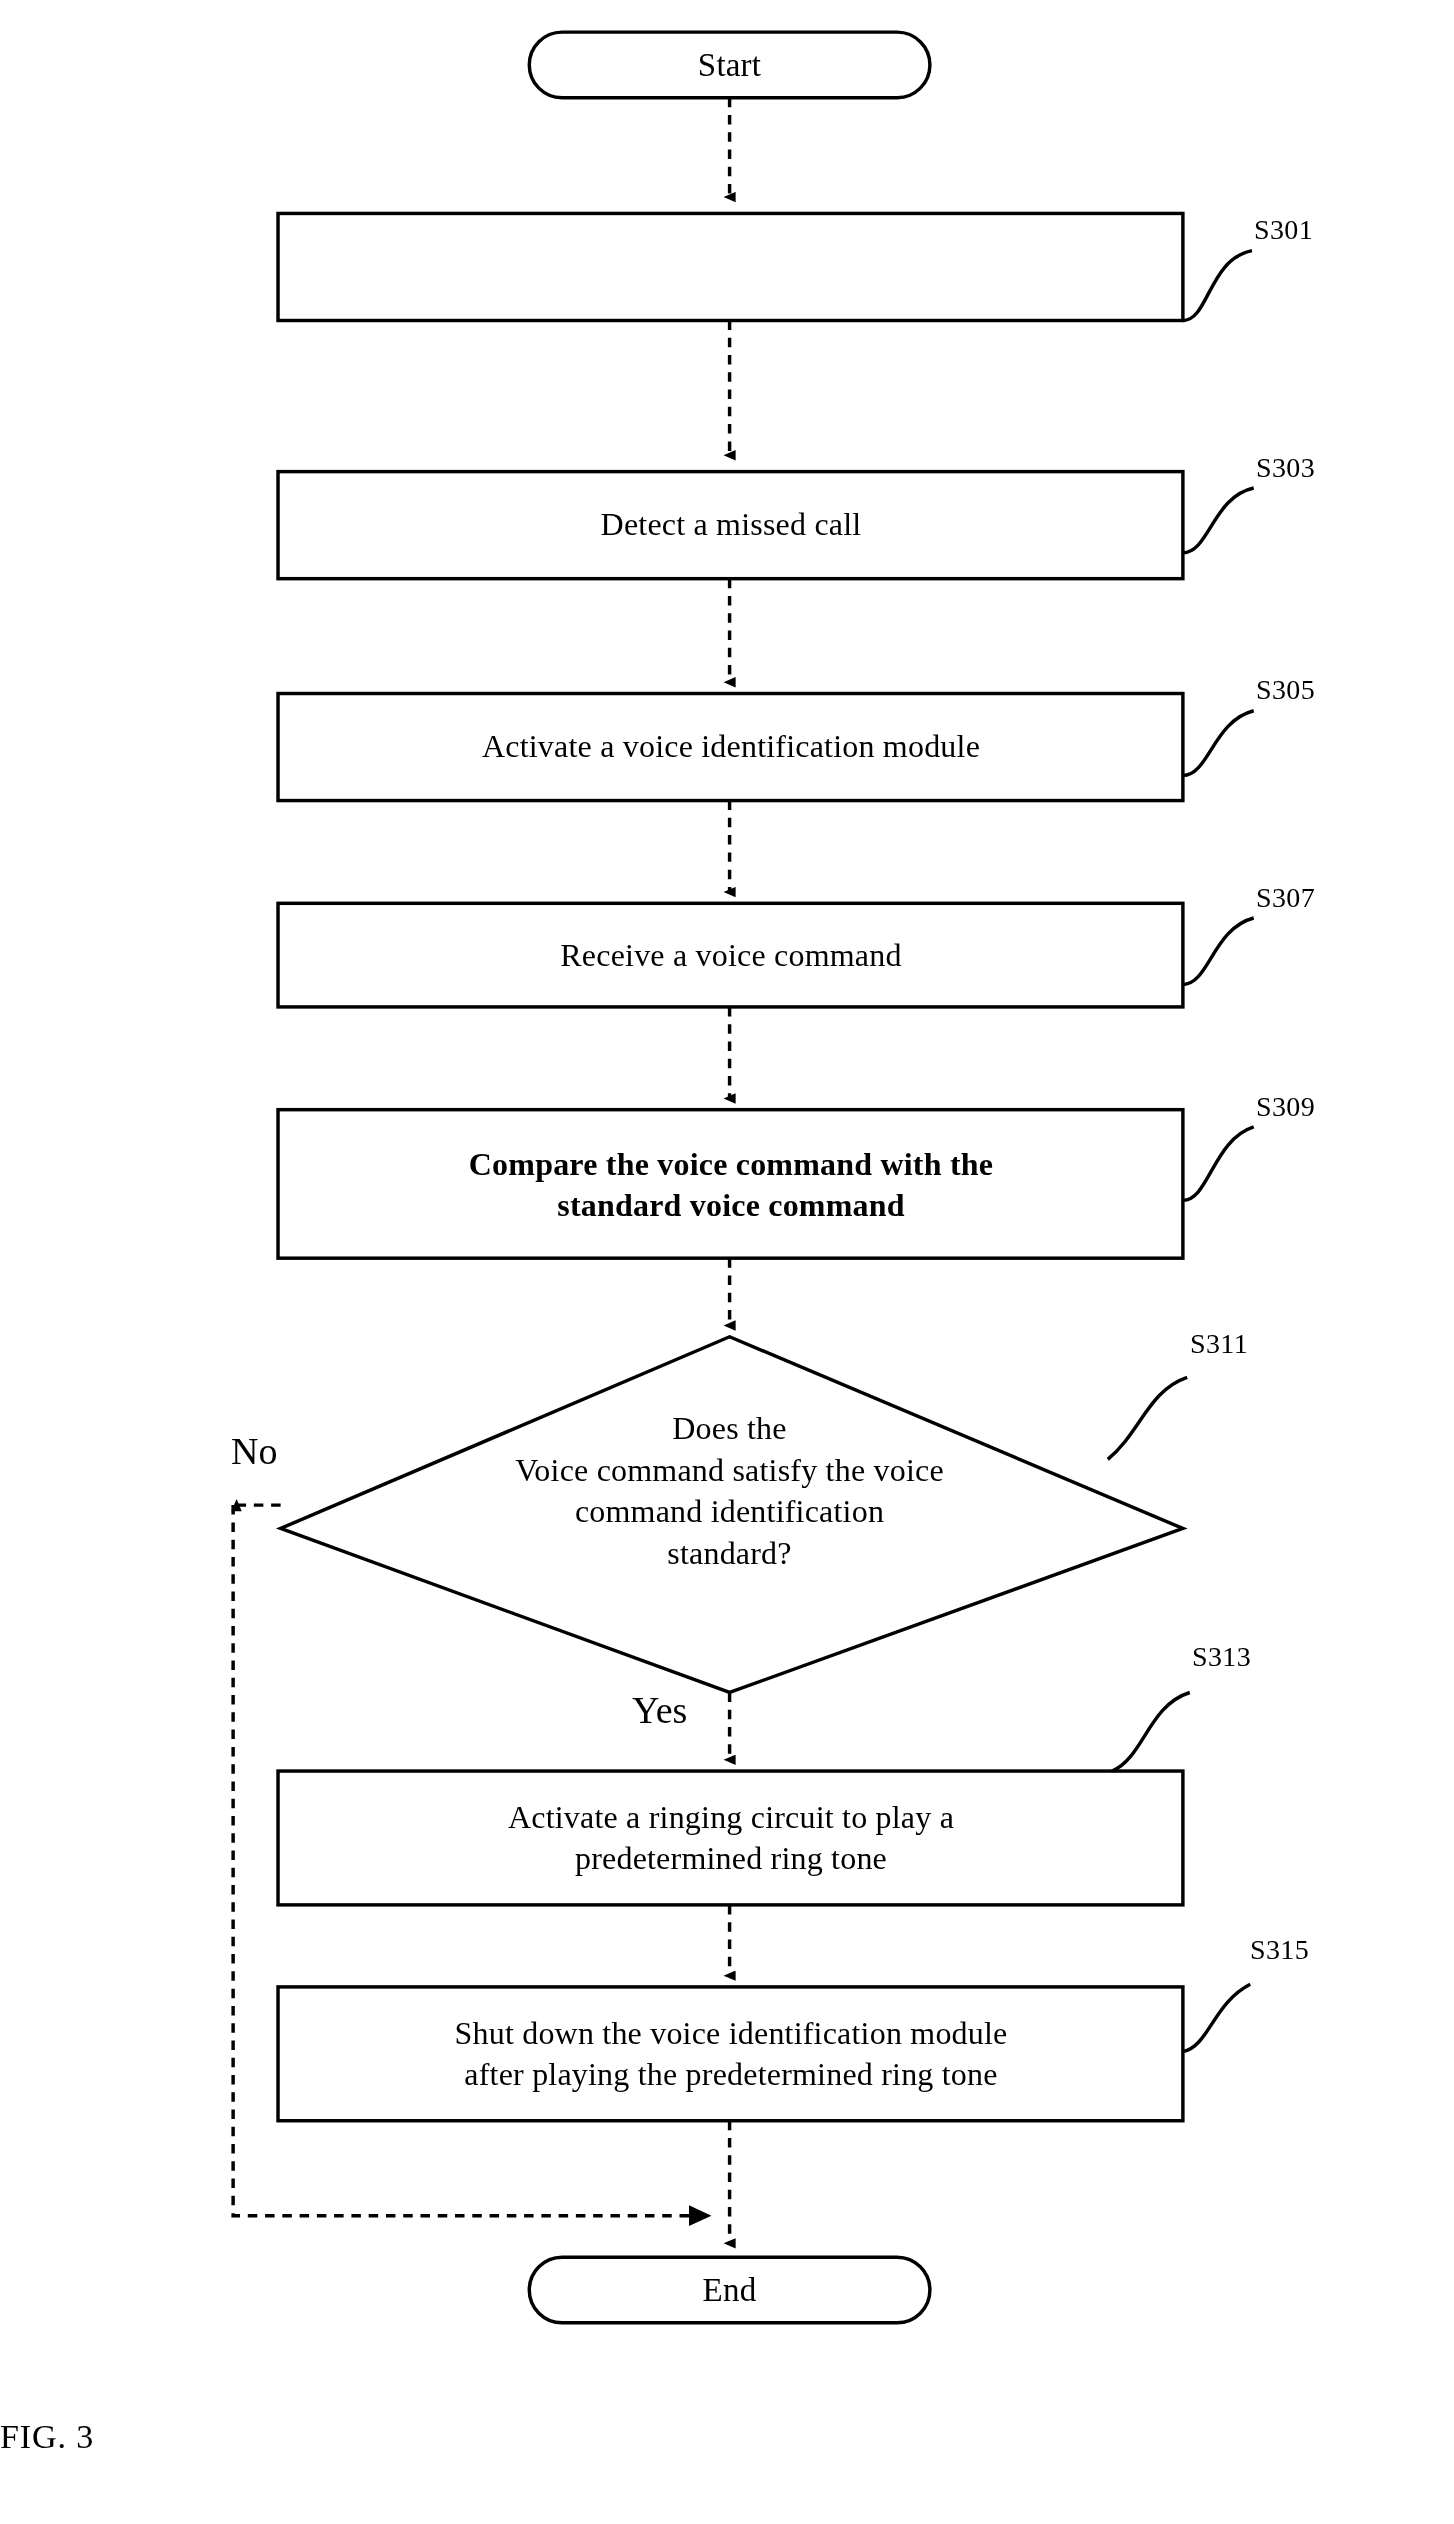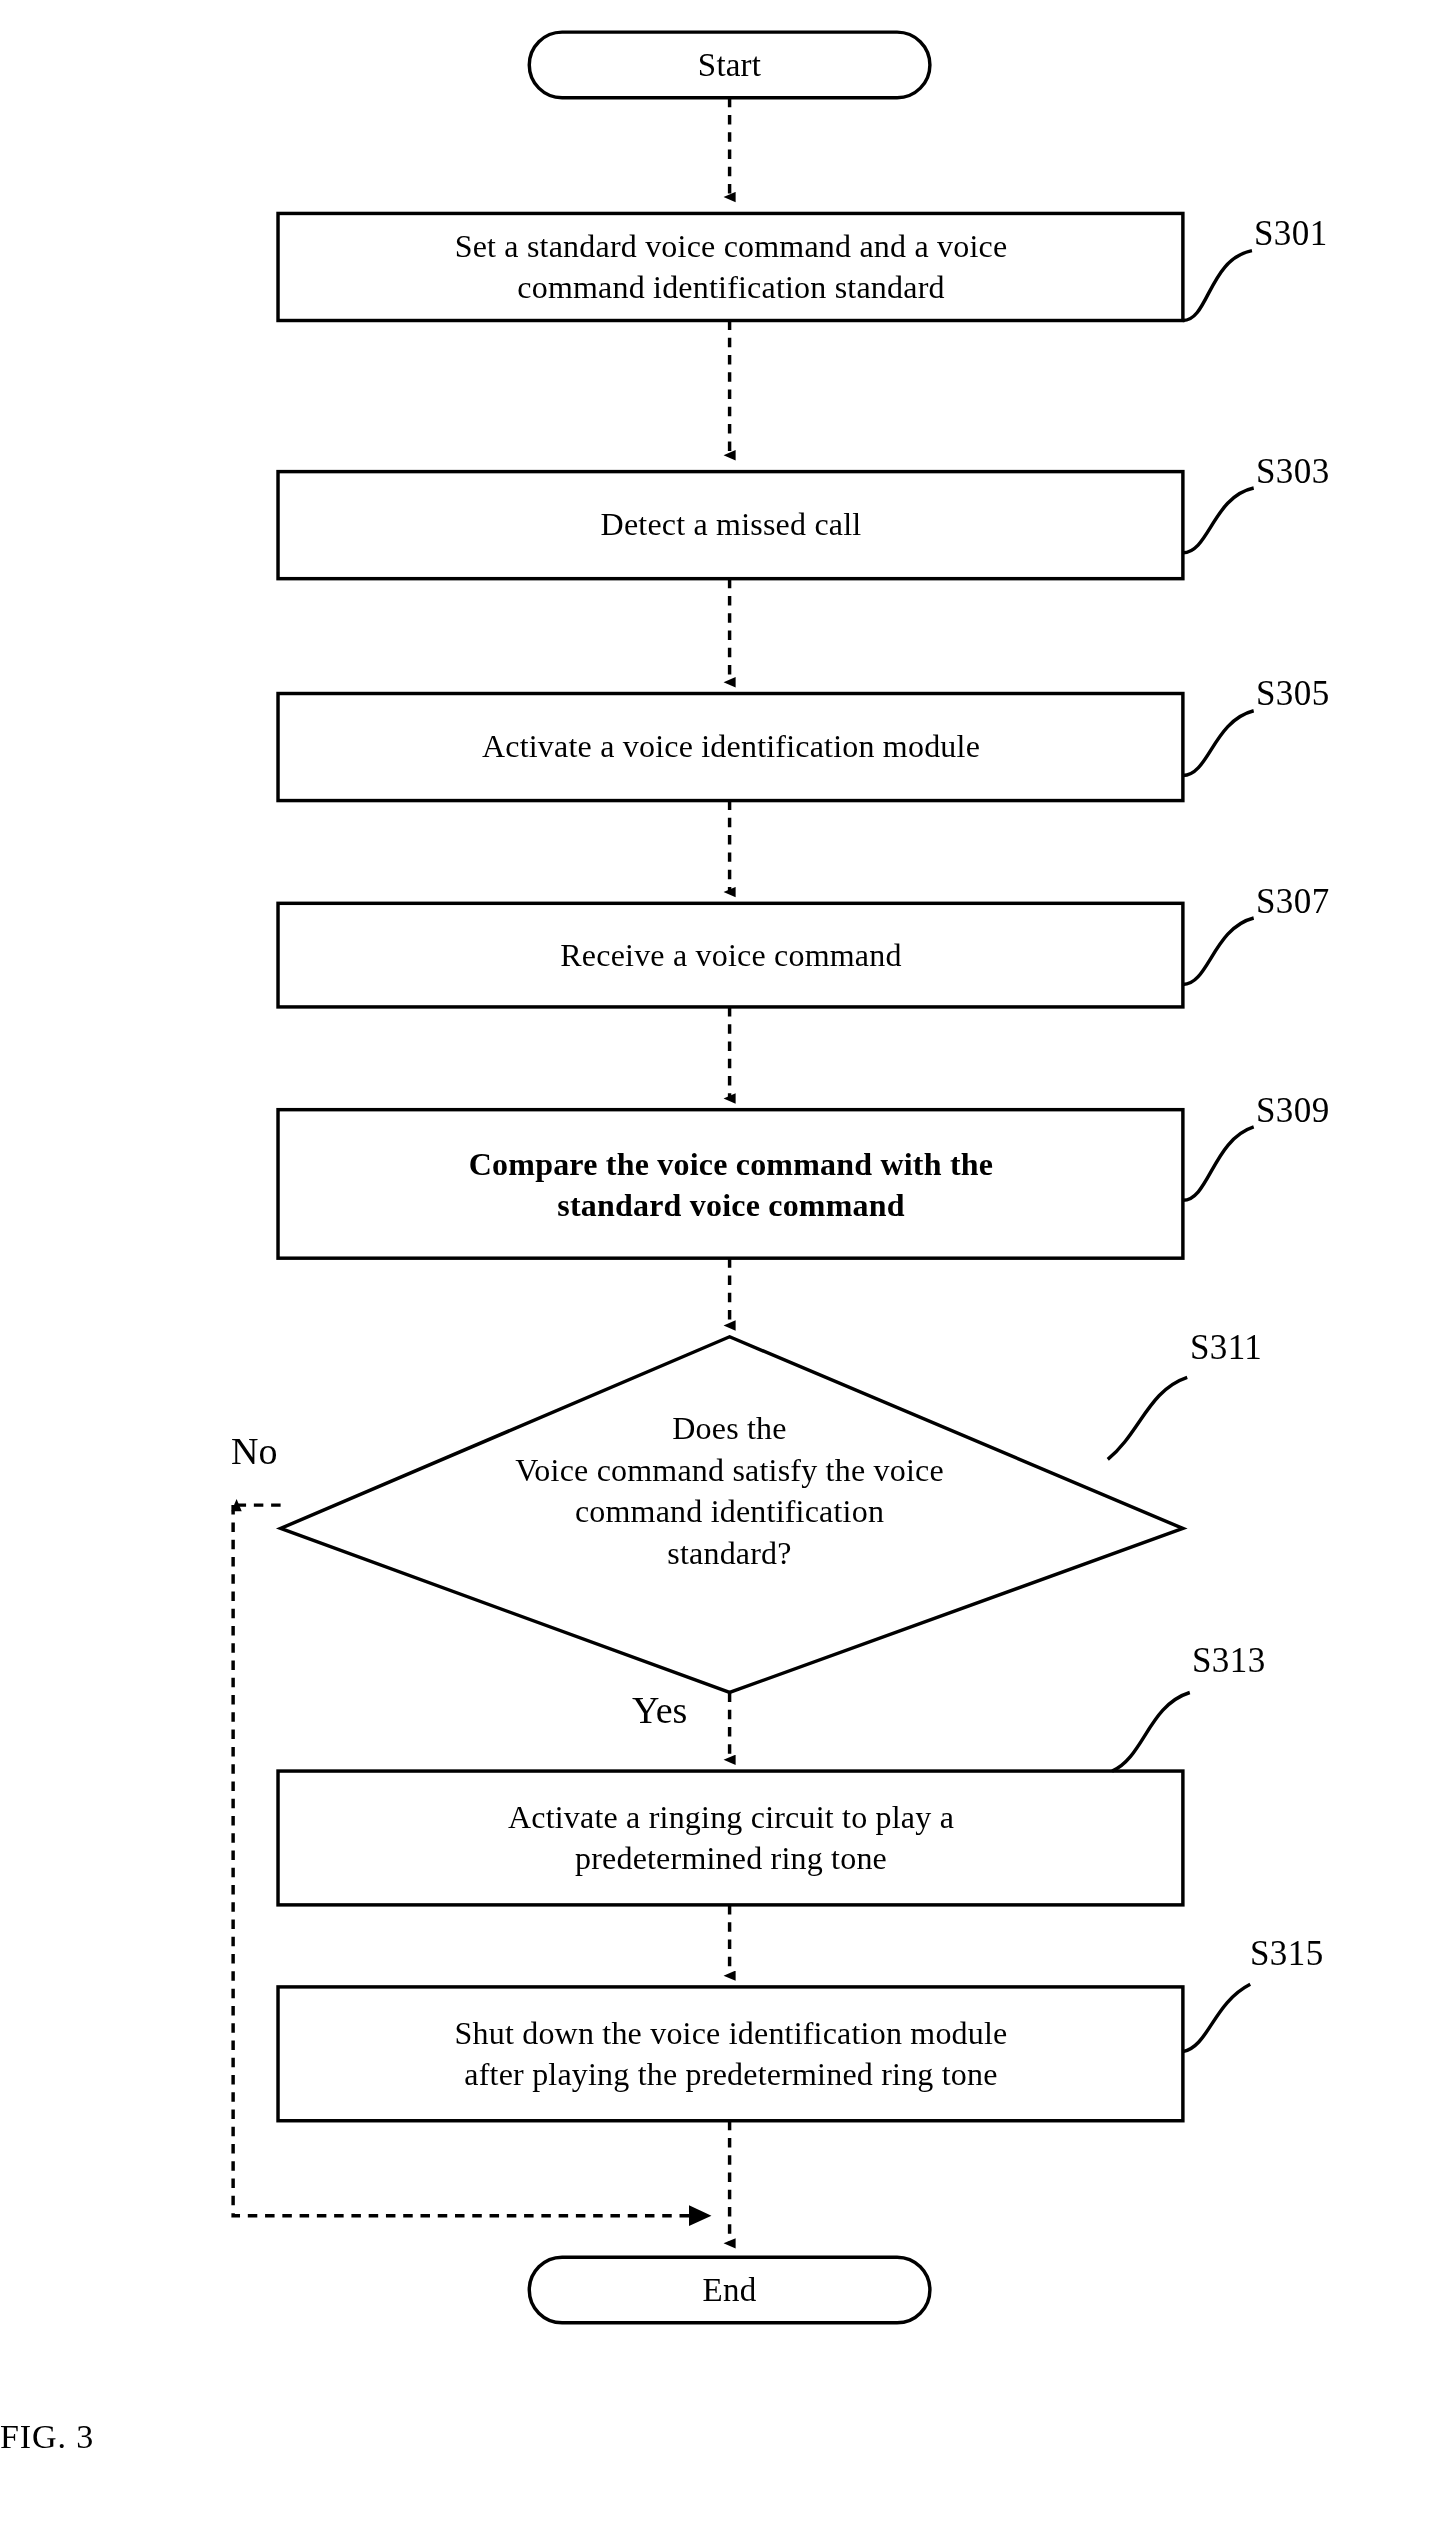--- a/index.html
+++ b/index.html
@@ -37,21 +37,21 @@
     white-space: pre-line;
     pointer-events: none;
   }
   .term-text { font-size: 33px; }
   .diamond-text {
     font-size: 32px;
     line-height: 1.30;
   }
   .step-label {
     position: absolute;
-    font-size: 35px;
+    font-size: 28px;
     letter-spacing: 0.4px;
   }
   .branch-label {
     position: absolute;
     font-size: 38px;
   }
   .fig-caption {
     position: absolute;
     font-size: 34px;
     letter-spacing: 0.9px;
@@ -121,22 +121,20 @@
     <rect x="322" y="2301" width="1048" height="155" fill="#ffffff" stroke="#000000" stroke-width="4"></rect>
     <path d="M1370 2376 C 1400 2370, 1405 2320, 1448 2298" fill="none" stroke="#000000" stroke-width="4"></path>
 
     <line x1="845" y1="2456" x2="845" y2="2598" stroke="#000000" stroke-width="4" stroke-dasharray="11 9" marker-end="url(#arrowDown)"></line>
 
     <rect x="613" y="2614" width="464" height="76" rx="38" ry="38" fill="#ffffff" stroke="#000000" stroke-width="4"></rect>
   </svg>
 
   <div class="node-text term-text" style="left:529px; top:32px; width:401px; height:66px;">Start</div>
 
-  <div class="node-text" style="left:287px; top:213px; width:888px; height:107px;">Set a standard voice command and a voice
-command identification standard</div>
 
   <div class="node-text" style="left:287px; top:471px; width:888px; height:107px;">Detect a missed call</div>
 
   <div class="node-text" style="left:287px; top:693px; width:888px; height:107px;">Activate a voice identification module</div>
 
   <div class="node-text" style="left:287px; top:903px; width:888px; height:104px;">Receive a voice command</div>
 
   <div class="node-text" style="left:287px; top:1110px; width:888px; height:149px;font-weight:bold;">Compare the voice command with the
 standard voice command</div>
 

